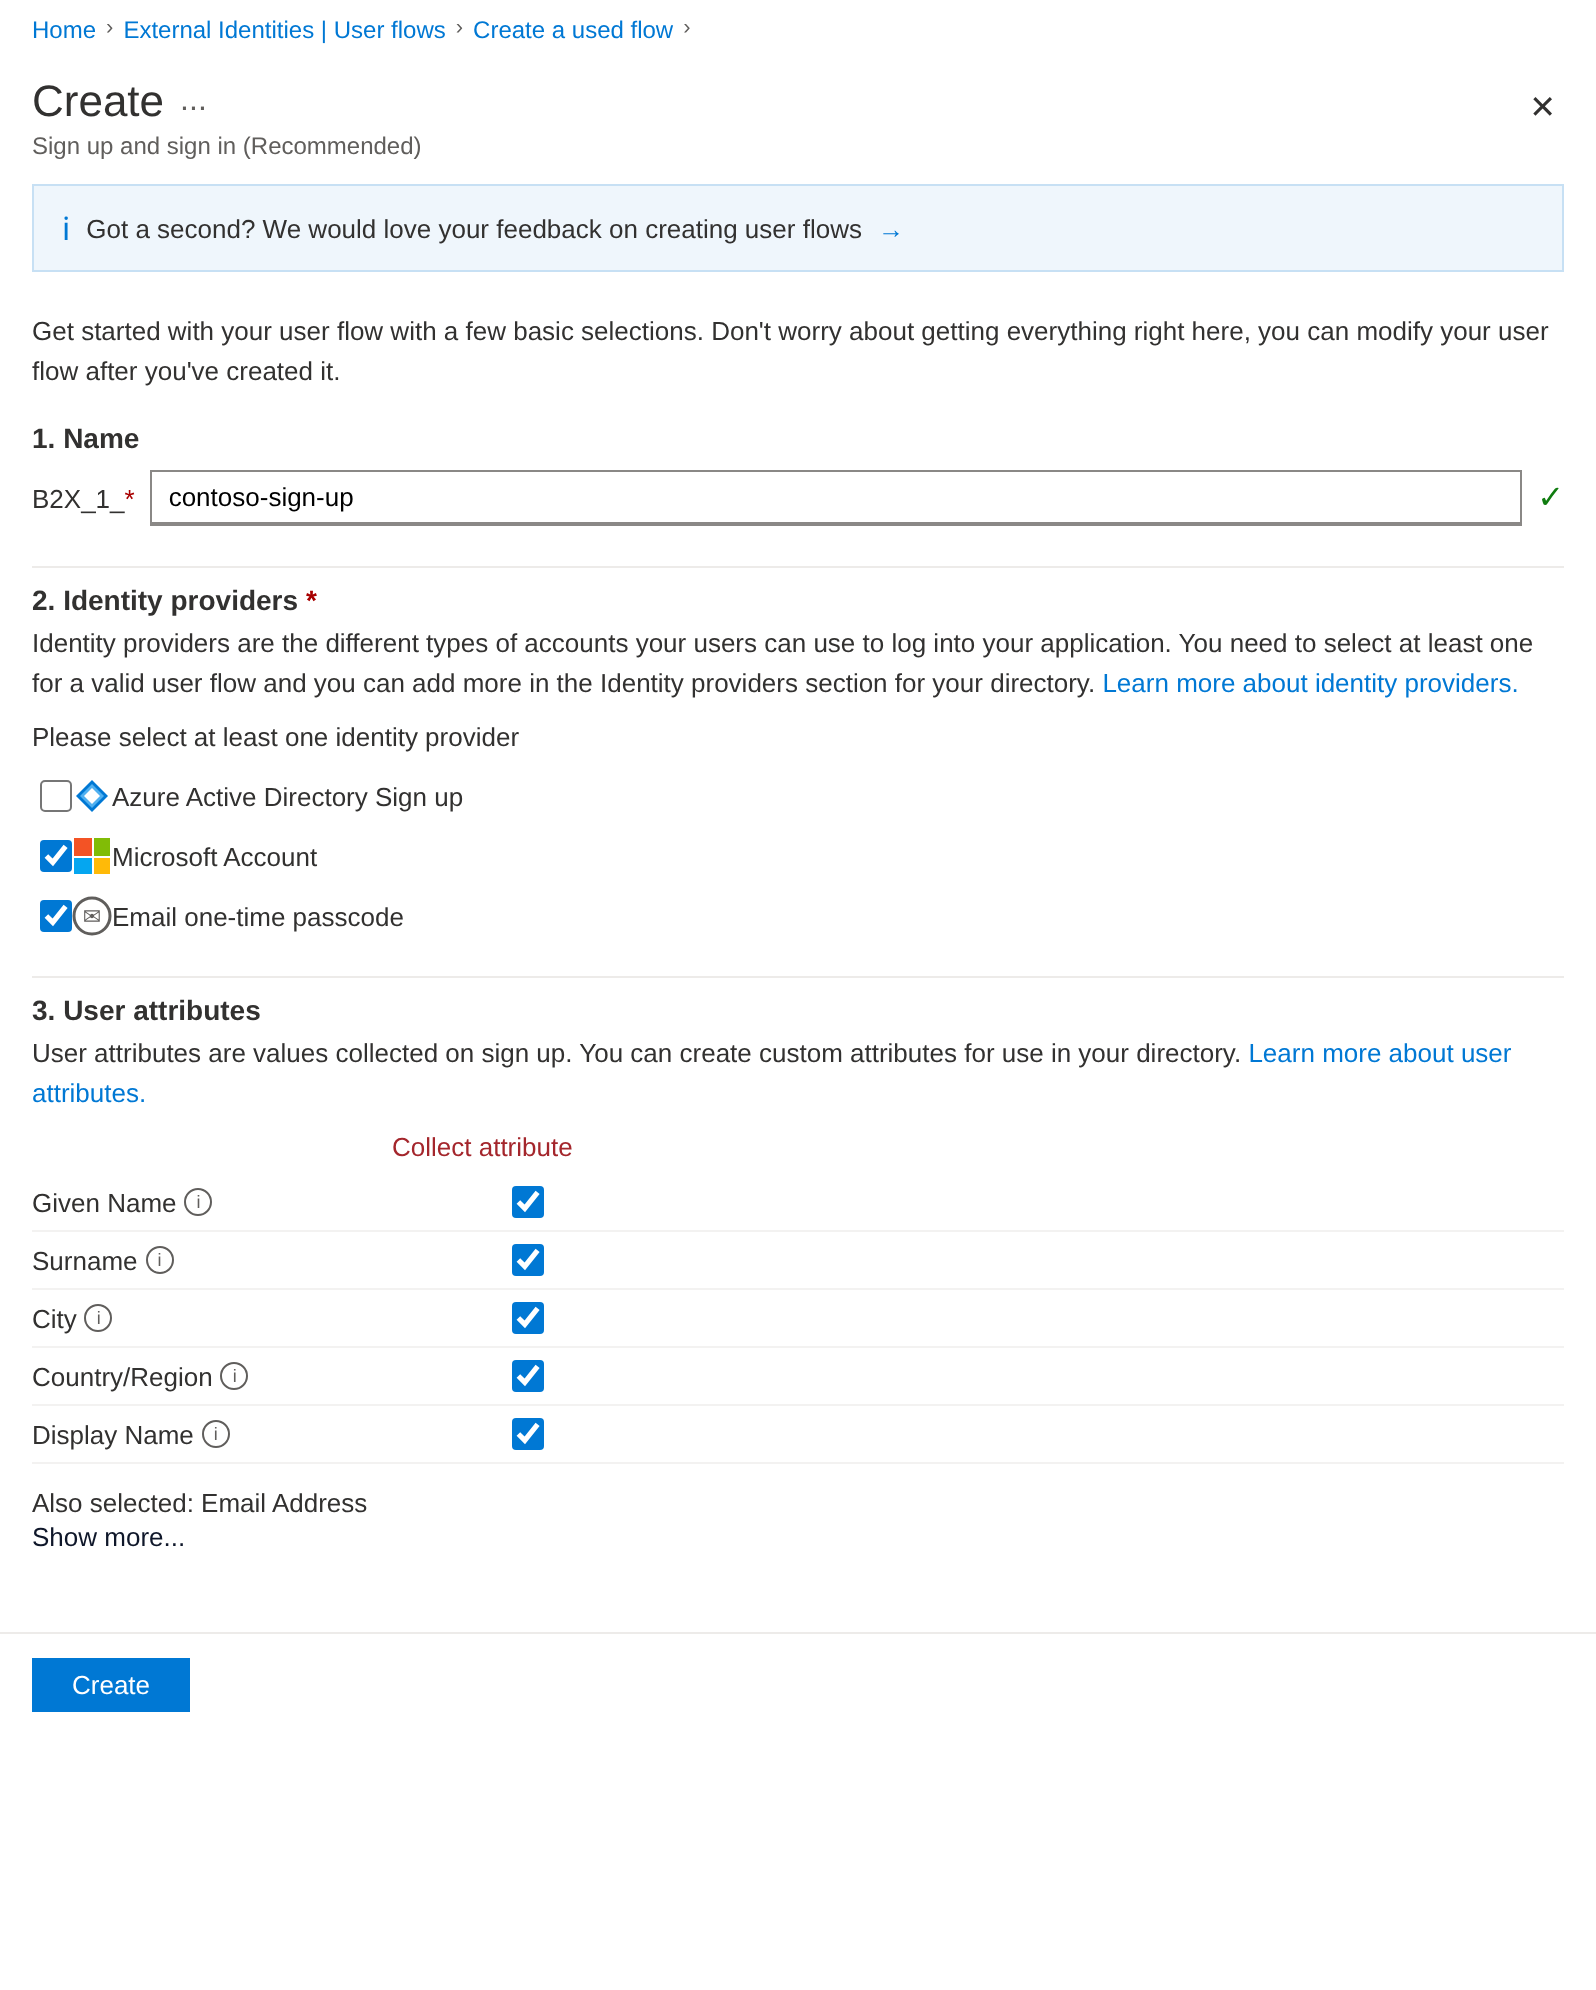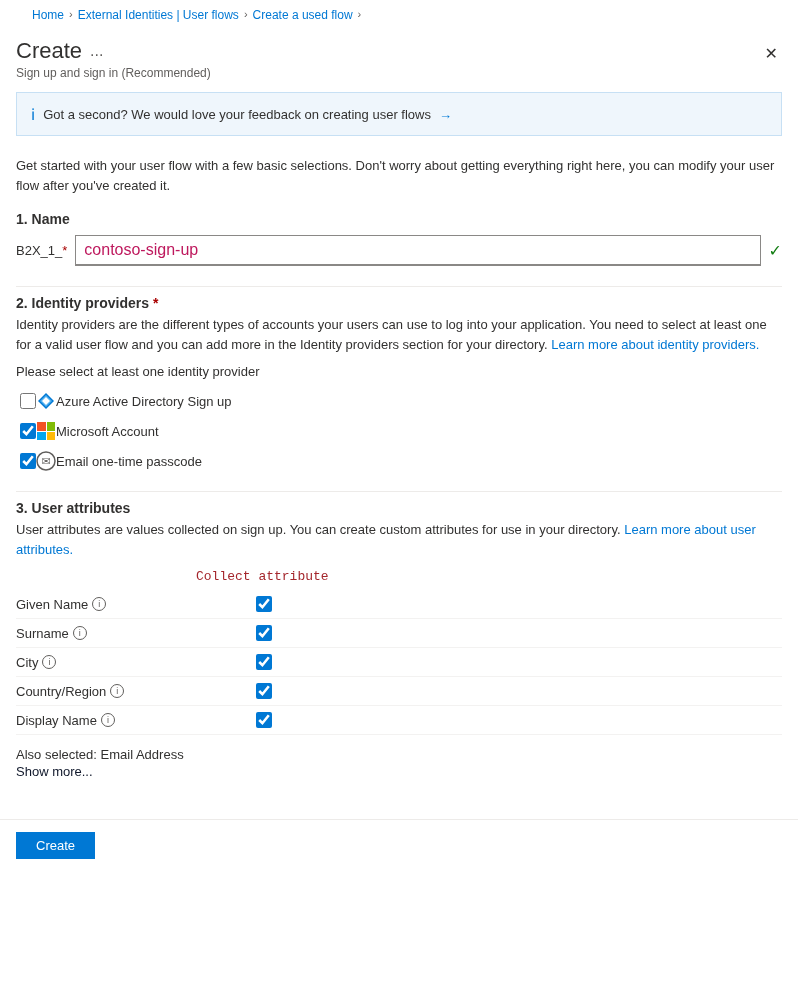--- a/index.html
+++ b/index.html
@@ -9,21 +9,21 @@
       color: #323130;
       background: #fff;
       width: 798px;
       min-height: 995px;
     }
 
     
     .breadcrumb {
       display: flex;
       align-items: flex-start;
-      padding: 8px 32px;
+      padding: 8px 16px;
       font-size: 12px;
       color: #605e5c;
       border-bottom: none;
     }
     .breadcrumb a {
       color: #0078d4;
       text-decoration: none;
     }
     .breadcrumb-sep {
       margin: 0 5px;
@@ -135,23 +135,23 @@
     }
     .name-prefix {
       font-size: 13px;
       color: #323130;
       white-space: nowrap;
     }
     .name-input {
       flex: 1;
       border: 1px solid #8a8886;
       padding: 5px 8px;
-      font-size: 16px;
+      font-size: 13px;
       font-family: inherit;
-      color: #be185d;
+      color: #000000;
       outline: none;
       border-bottom: 2px solid #8a8886;
     }
     .input-check {
       color: #107c10;
       font-size: 16px;
     }
     .required-star {
       color: #a80000;
     }
@@ -375,21 +375,21 @@
 
   <hr class="section-divider">
 
   <div class="section">
     <div class="section-title">3. User attributes</div>
     <div class="section-desc">
       <span>User attributes are values collected on sign up. You can create custom attributes for use in your directory.</span>
       <a href="#">Learn more about user attributes.</a>
     </div>
 
-    <div style="display:flex; margin-left: 180px; margin-bottom: 6px; font-family: Liberation Mono, monospace;">
+    <div style="display:flex; margin-left: 180px; margin-bottom: 6px;">
       <span style="font-size:13px; color:#a4262c; font-weight:400;">Collect attribute</span>
     </div>
 
     <div class="attr-row">
       <div class="attr-name">
         <span>Given Name</span>
         <div class="attr-info">i</div>
       </div>
       <input type="checkbox" class="attr-checkbox" checked="" style="">
     </div>

